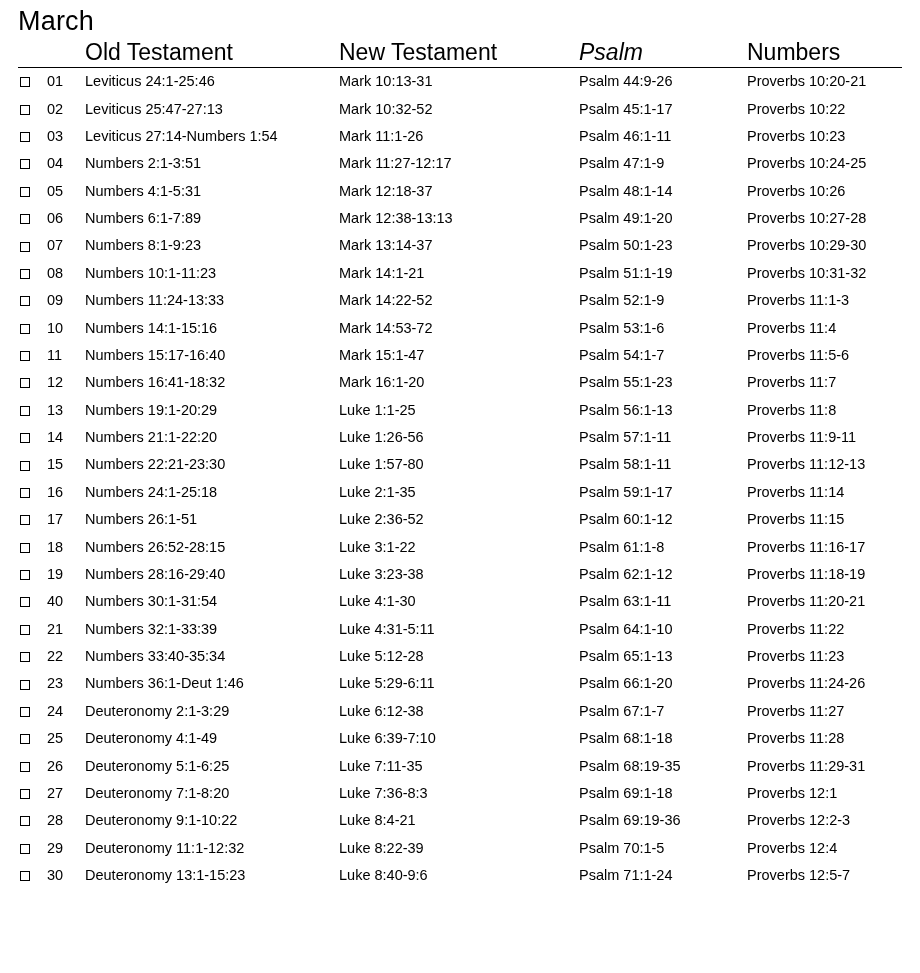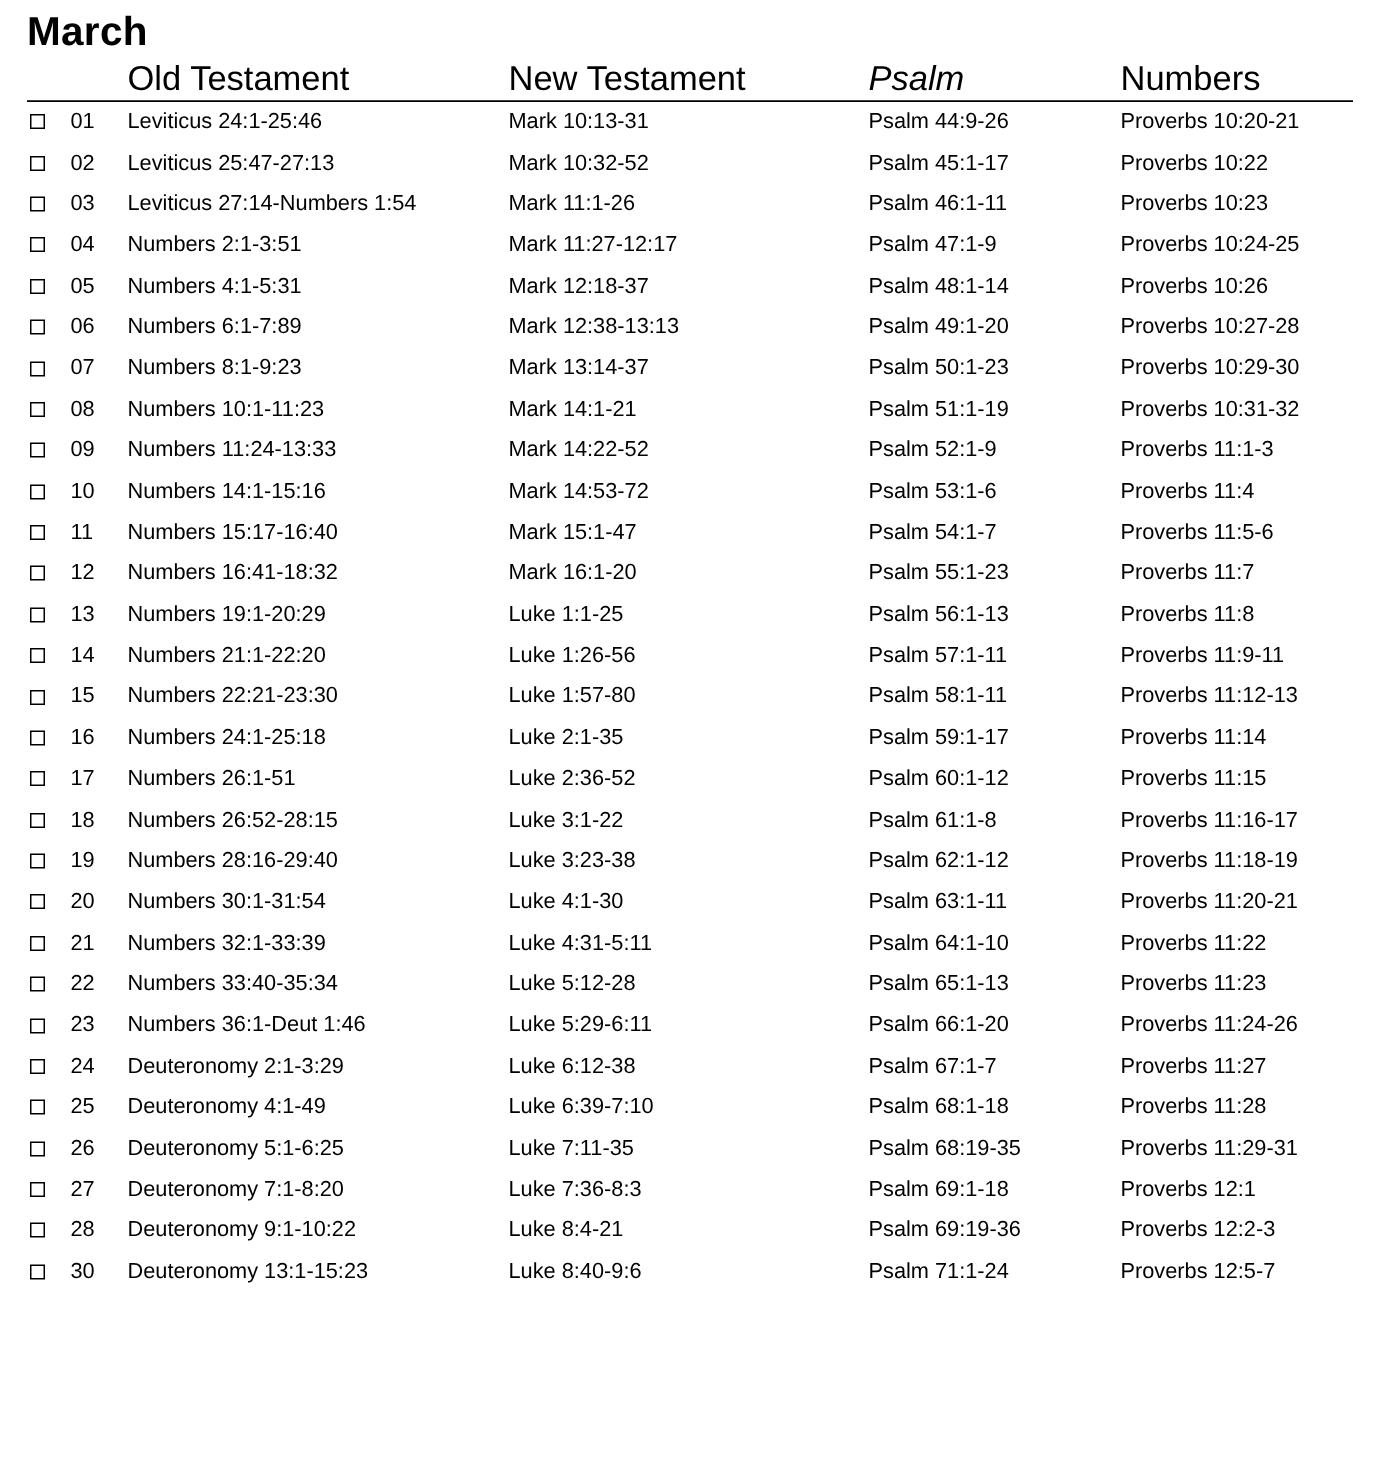--- a/index.html
+++ b/index.html
@@ -16,21 +16,21 @@
   }
   .page {
     position: relative;
     width: 920px;
     height: 973px;
     box-sizing: border-box;
     padding: 4px 0 0 18px;
   }
   .month-title {
     font-size: 27px;
-    font-weight: bold;
+    font-weight: normal;
     line-height: 34px;
     margin: 0 0 2px 0;
     letter-spacing: 0.2px;
   }
   table.plan {
     border-collapse: collapse;
     width: 884px;
     table-layout: fixed;
   }
   table.plan col.c-check { width: 28px; }
@@ -256,21 +256,21 @@
         <tr>
           <td class="check"><span class="box"></span></td>
           <td class="day">19</td>
           <td class="ot">Numbers 28:16-29:40</td>
           <td class="nt">Luke 3:23-38</td>
           <td class="ps">Psalm 62:1-12</td>
           <td class="pr">Proverbs 11:18-19</td>
         </tr>
         <tr>
           <td class="check"><span class="box"></span></td>
-          <td class="day">20</td>
+          <td class="day">40</td>
           <td class="ot">Numbers 30:1-31:54</td>
           <td class="nt">Luke 4:1-30</td>
           <td class="ps">Psalm 63:1-11</td>
           <td class="pr">Proverbs 11:20-21</td>
         </tr>
         <tr>
           <td class="check"><span class="box"></span></td>
           <td class="day">21</td>
           <td class="ot">Numbers 32:1-33:39</td>
           <td class="nt">Luke 4:31-5:11</td>
@@ -328,20 +328,28 @@
         <tr>
           <td class="check"><span class="box"></span></td>
           <td class="day">28</td>
           <td class="ot">Deuteronomy 9:1-10:22</td>
           <td class="nt">Luke 8:4-21</td>
           <td class="ps">Psalm 69:19-36</td>
           <td class="pr">Proverbs 12:2-3</td>
         </tr>
         <tr>
           <td class="check"><span class="box"></span></td>
+          <td class="day">29</td>
+          <td class="ot">Deuteronomy 11:1-12:32</td>
+          <td class="nt">Luke 8:22-39</td>
+          <td class="ps">Psalm 70:1-5</td>
+          <td class="pr">Proverbs 12:4</td>
+        </tr>
+        <tr>
+          <td class="check"><span class="box"></span></td>
           <td class="day">30</td>
           <td class="ot">Deuteronomy 13:1-15:23</td>
           <td class="nt">Luke 8:40-9:6</td>
           <td class="ps">Psalm 71:1-24</td>
           <td class="pr">Proverbs 12:5-7</td>
         </tr>
       </tbody>
   </table>
 
 </div>

